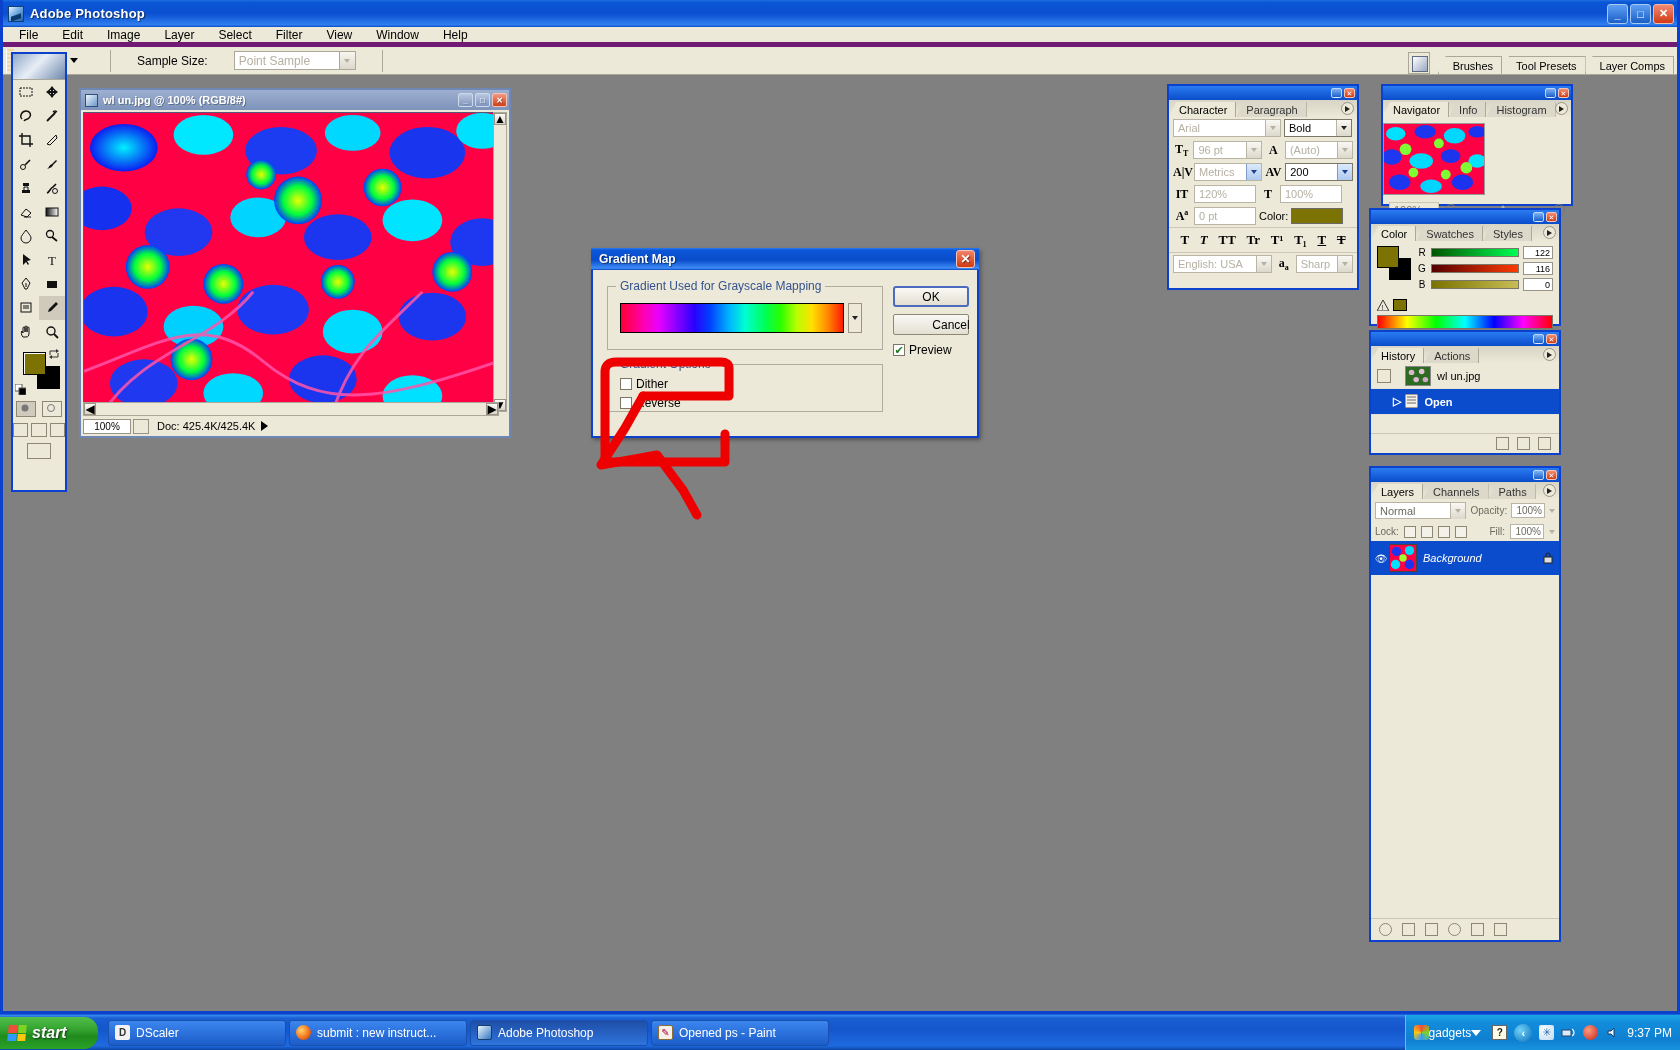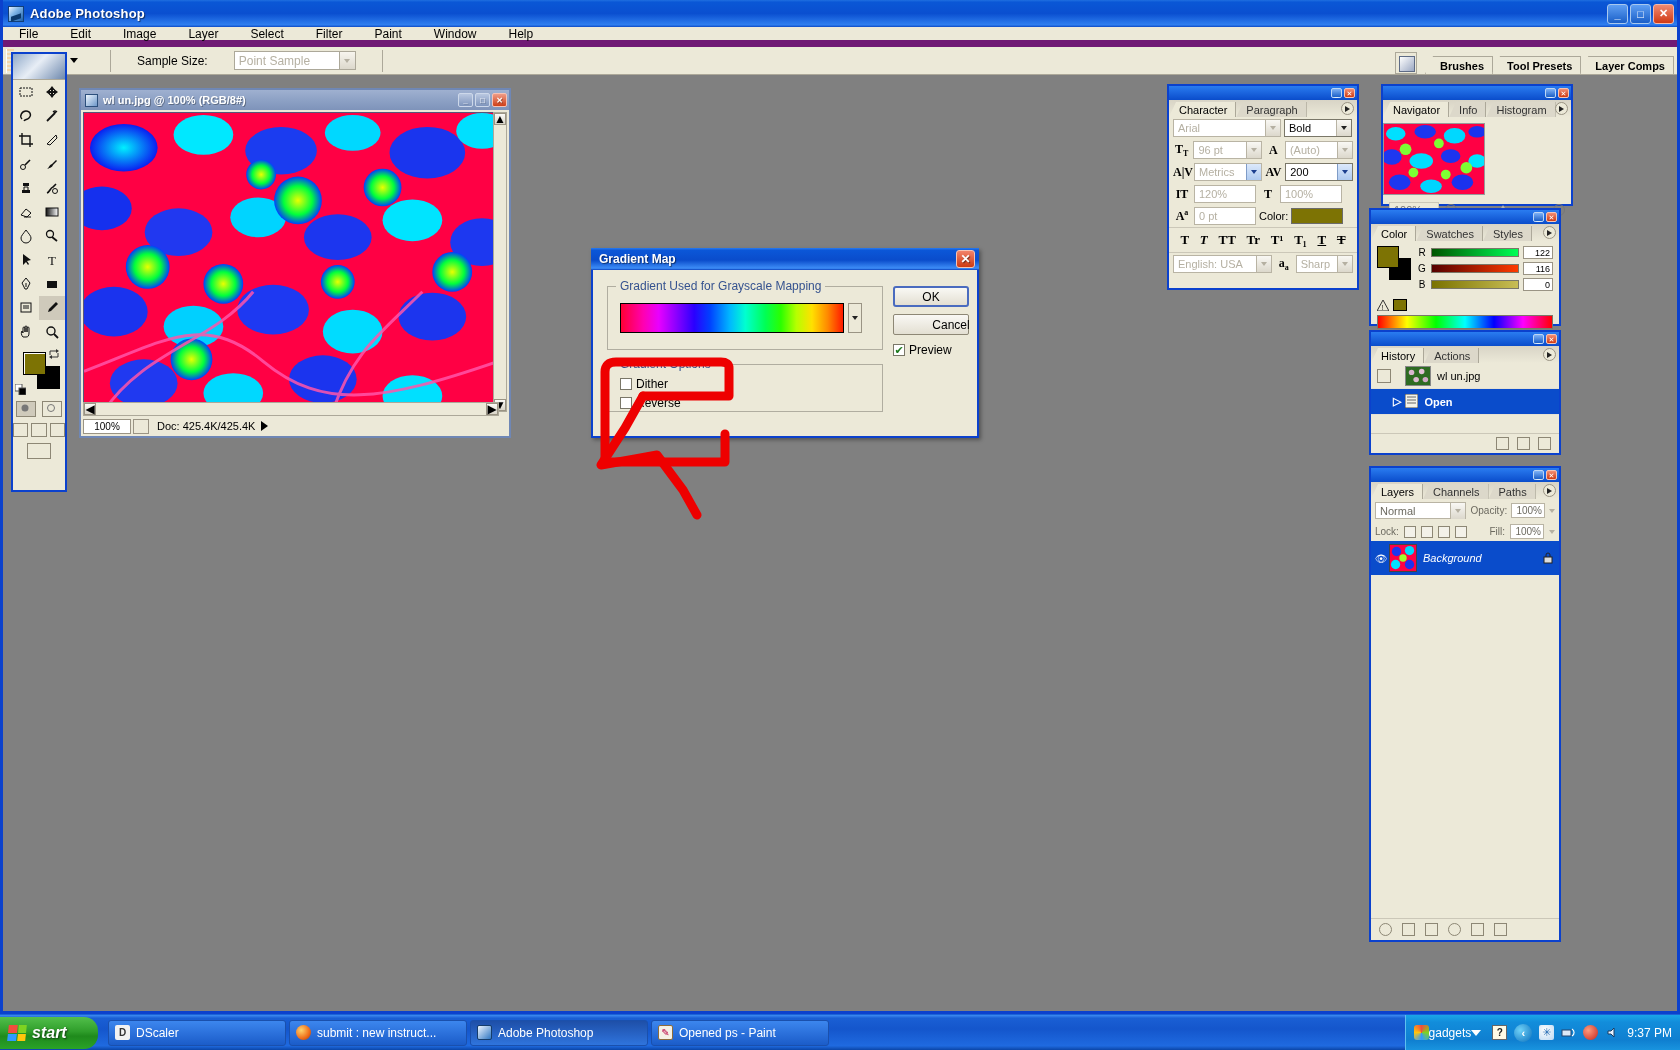--- a/index.html
+++ b/index.html
@@ -49,22 +49,22 @@
     display:flex; align-items:center; justify-content:center;
     font-size: 11px; color:#fff; font-weight:bold;
     background: linear-gradient(to bottom,#5f9ff3,#1a5fc8);
   }
   .winbtn.close { background: linear-gradient(to bottom,#f08a72,#d03a14); border-color:#f6b8a8; }
 
   
   #menubar {
     height: 20px; background: #ece9d8;
     display:flex; align-items:center;
-    padding-left: 8px; gap: 16px;
-    border-bottom: 7px solid #701a75;
+    padding-left: 8px; gap: 8px;
+    border-bottom: 5px solid #701a75;
   }
   #menubar .mi { padding: 2px 8px; color: #000; font-size: 12px; }
 
   
   #optionsbar {
     height: 28px; background: #ece9d8;
     display:flex; align-items:center;
     border-bottom: 1px solid #aca899;
     position: relative;
     gap: 20px;
@@ -104,21 +104,21 @@
     position:absolute; right: 4px; top: 1px; height: 26px;
     display:flex; align-items:flex-end;
   }
   .well-icon {
     width:22px;height:22px;margin-right:8px;
     background:#ece9d8;border:1px solid #aca899;
     position:relative;
   }
   .well-icon:after{content:'';position:absolute;left:3px;top:3px;width:14px;height:14px;
     background:linear-gradient(135deg,#fff,#9aa7c2);border:1px solid #5e6b85;}
-  .welltabs { display:flex; align-items:center;font-weight:bold; }
+  .welltabs { display:flex; align-items:center; }
   .welltab {
     background:#ece9d8; border:1px solid #aca899; border-bottom:none;
     padding: 3px 8px 2px 8px; font-size:11px; color:#000;
     margin-right:-1px;
     clip-path: polygon(0 100%, 8px 0, 100% 0, 100% 100%);
     padding-left:14px;
   }
 
   
   #toolbox {
@@ -398,21 +398,21 @@
     </div>
   </div>
 
   <div id="menubar">
     <div class="mi">File</div>
     <div class="mi">Edit</div>
     <div class="mi">Image</div>
     <div class="mi">Layer</div>
     <div class="mi">Select</div>
     <div class="mi">Filter</div>
-    <div class="mi">Paint</div>
+    <div class="mi">View</div>
     <div class="mi">Window</div>
     <div class="mi">Help</div>
   </div>
 
   <div id="optionsbar">
     <div class="grip"></div>
     <div class="tool-current">
       <div class="eyedrop"></div>
       <div class="tiny-arrow"></div>
     </div>

